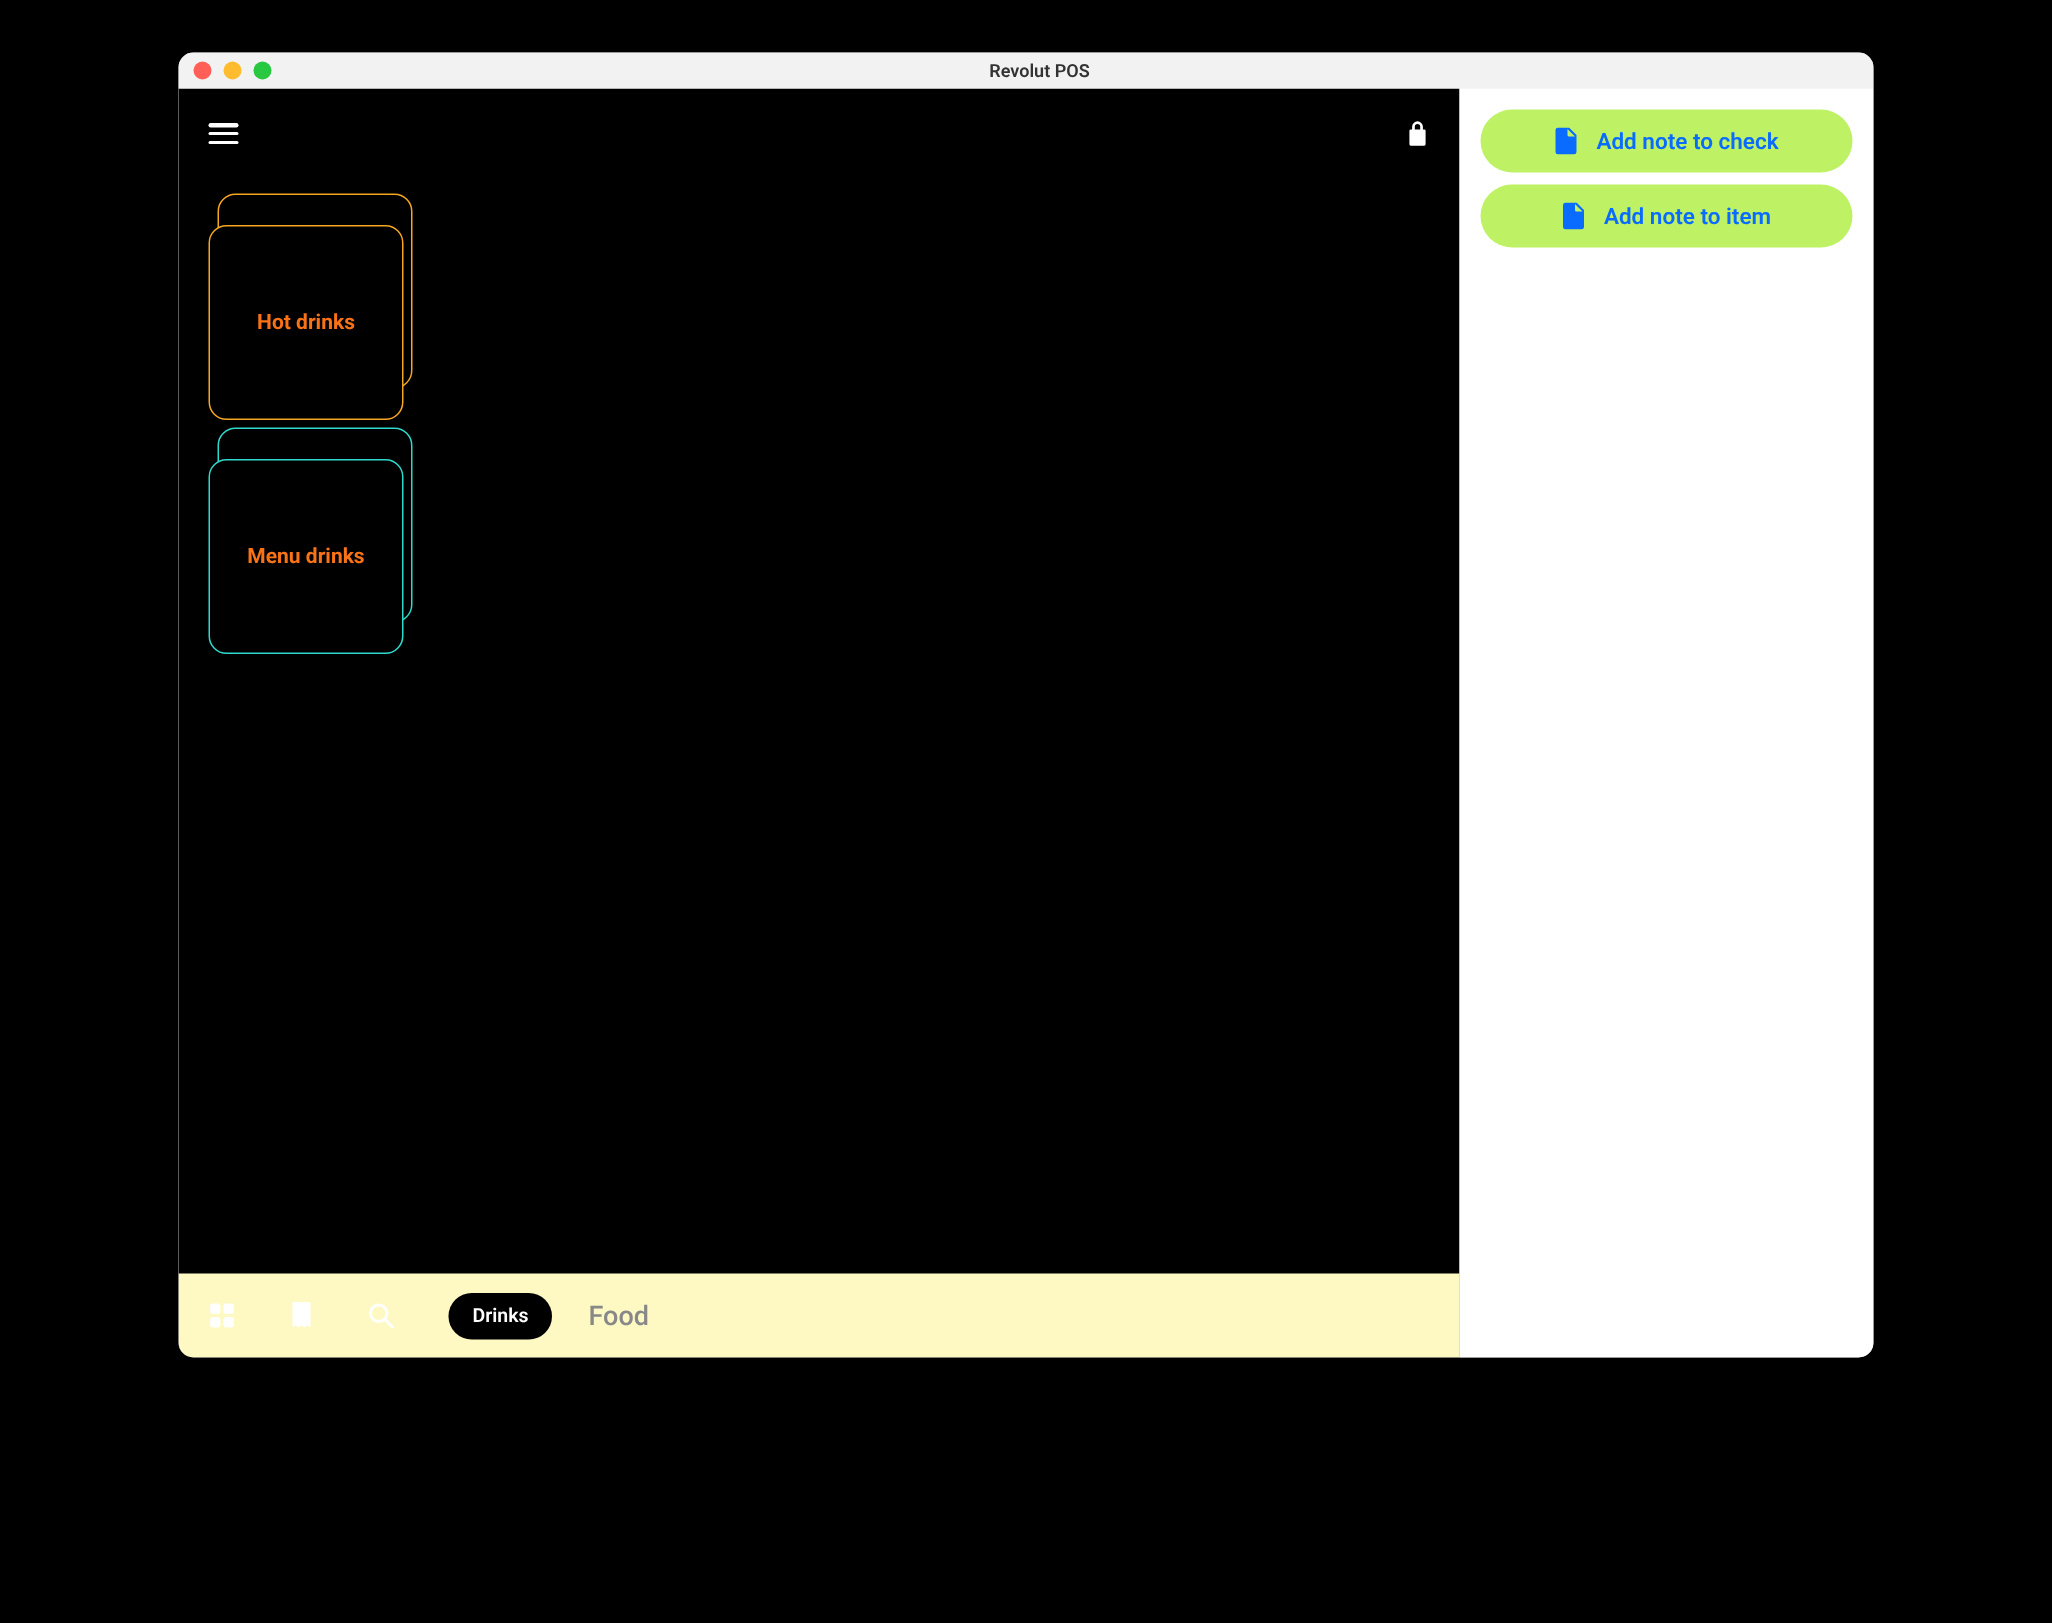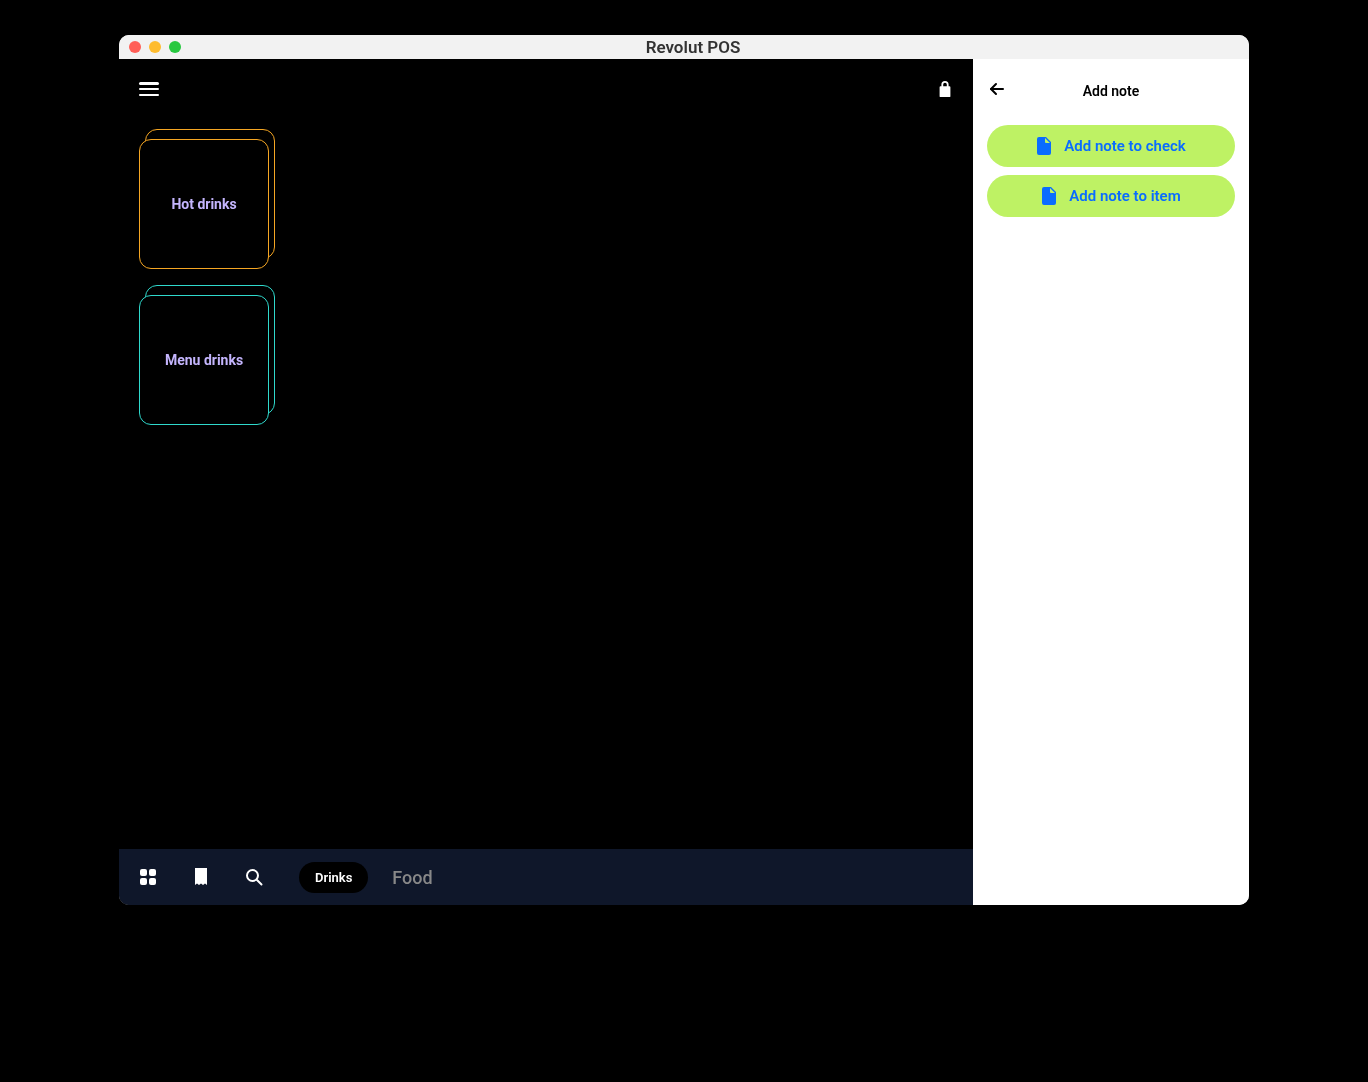--- a/index.html
+++ b/index.html
@@ -46,21 +46,21 @@
       border-radius: 50%;
     }
     .dot.red { background: #ff5f57; }
     .dot.yellow { background: #febc2e; }
     .dot.green { background: #28c840; }
     .title {
       position: absolute;
       left: 0;
       right: 0;
       text-align: center;
-      font-size: 17px;
+      font-size: 12px;
       font-weight: 600;
       color: #333;
       pointer-events: none;
       padding-left: 18px;
     }
     .app {
       flex: 1;
       display: flex;
       min-height: 0;
     }
@@ -124,41 +124,41 @@
       position: absolute;
       top: 0;
       left: 6px;
       width: 130px;
       height: 130px;
       border: 1.5px solid;
       border-radius: 12px;
     }
     .card-front {
       position: absolute;
-      top: 10px;
+      top: 21px;
       left: 0;
       width: 130px;
       height: 130px;
       border: 1.5px solid;
       border-radius: 12px;
       background: #000;
       display: flex;
       align-items: center;
       justify-content: center;
-      color: #c4b5fd;
+      color: #f97316;
       font-size: 14px;
       font-weight: 700;
       text-align: center;
       padding: 8px;
     }
     .card-orange .card-back, .card-orange .card-front { border-color: #f5a623; }
     .card-teal .card-back, .card-teal .card-front { border-color: #2fd9cc; }
     .bottombar {
       height: 56px;
-      background: #0f172a;
+      background: #fef9c3;
       display: flex;
       align-items: center;
       padding: 0 20px;
       gap: 36px;
     }
     .bb-icon {
       color: #fff;
       cursor: pointer;
       display: flex;
       align-items: center;
@@ -285,29 +285,20 @@
             <circle cx="7.5" cy="7.5" r="5.5"></circle>
             <line x1="12" y1="12" x2="16.5" y2="16.5" stroke-linecap="round"></line>
           </svg>
         </div>
         <div class="pill">Drinks</div>
         <div class="tab-inactive">Food</div>
       </div>
     </div>
 
     <div class="side-panel">
-      <div class="panel-header">
-        <div class="back-arrow">
-          <svg width="20" height="20" viewBox="0 0 20 20" fill="none" stroke="currentColor" stroke-width="2" stroke-linecap="round" stroke-linejoin="round">
-            <line x1="16" y1="10" x2="4" y2="10"></line>
-            <polyline points="9 5 4 10 9 15"></polyline>
-          </svg>
-        </div>
-        <div class="panel-title">Add note</div>
-      </div>
 
       <div class="note-btn">
         <svg width="16" height="18" viewBox="0 0 14 18" fill="currentColor">
           <path d="M2 0h7l5 5v11a2 2 0 01-2 2H2a2 2 0 01-2-2V2a2 2 0 012-2zm6 1v4a1 1 0 001 1h4L8 1zM3 9h8v1.5H3V9zm0 3h8v1.5H3V12z"></path>
         </svg>
         <span>Add note to check</span>
       </div>
 
       <div class="note-btn">
         <svg width="16" height="18" viewBox="0 0 14 18" fill="currentColor">

